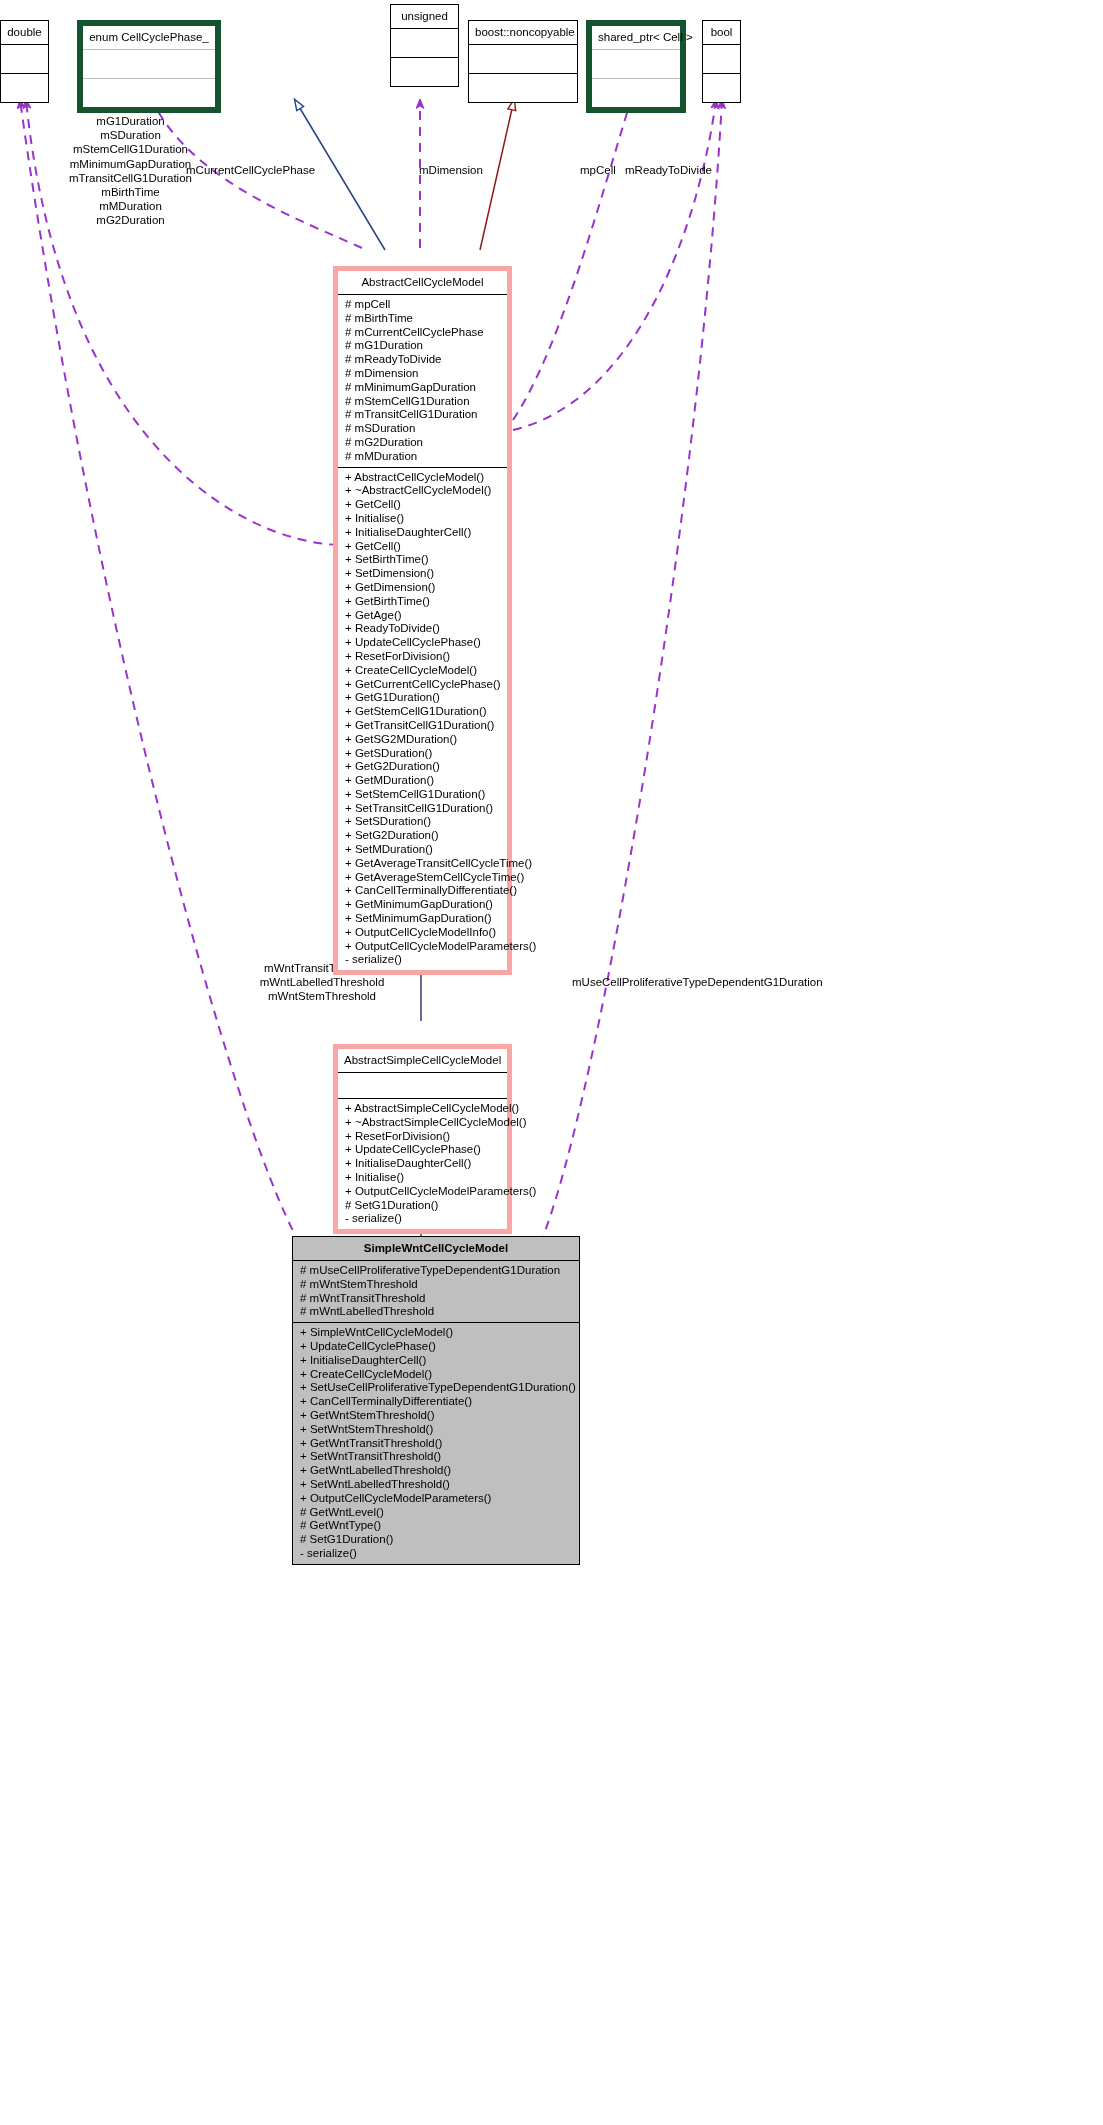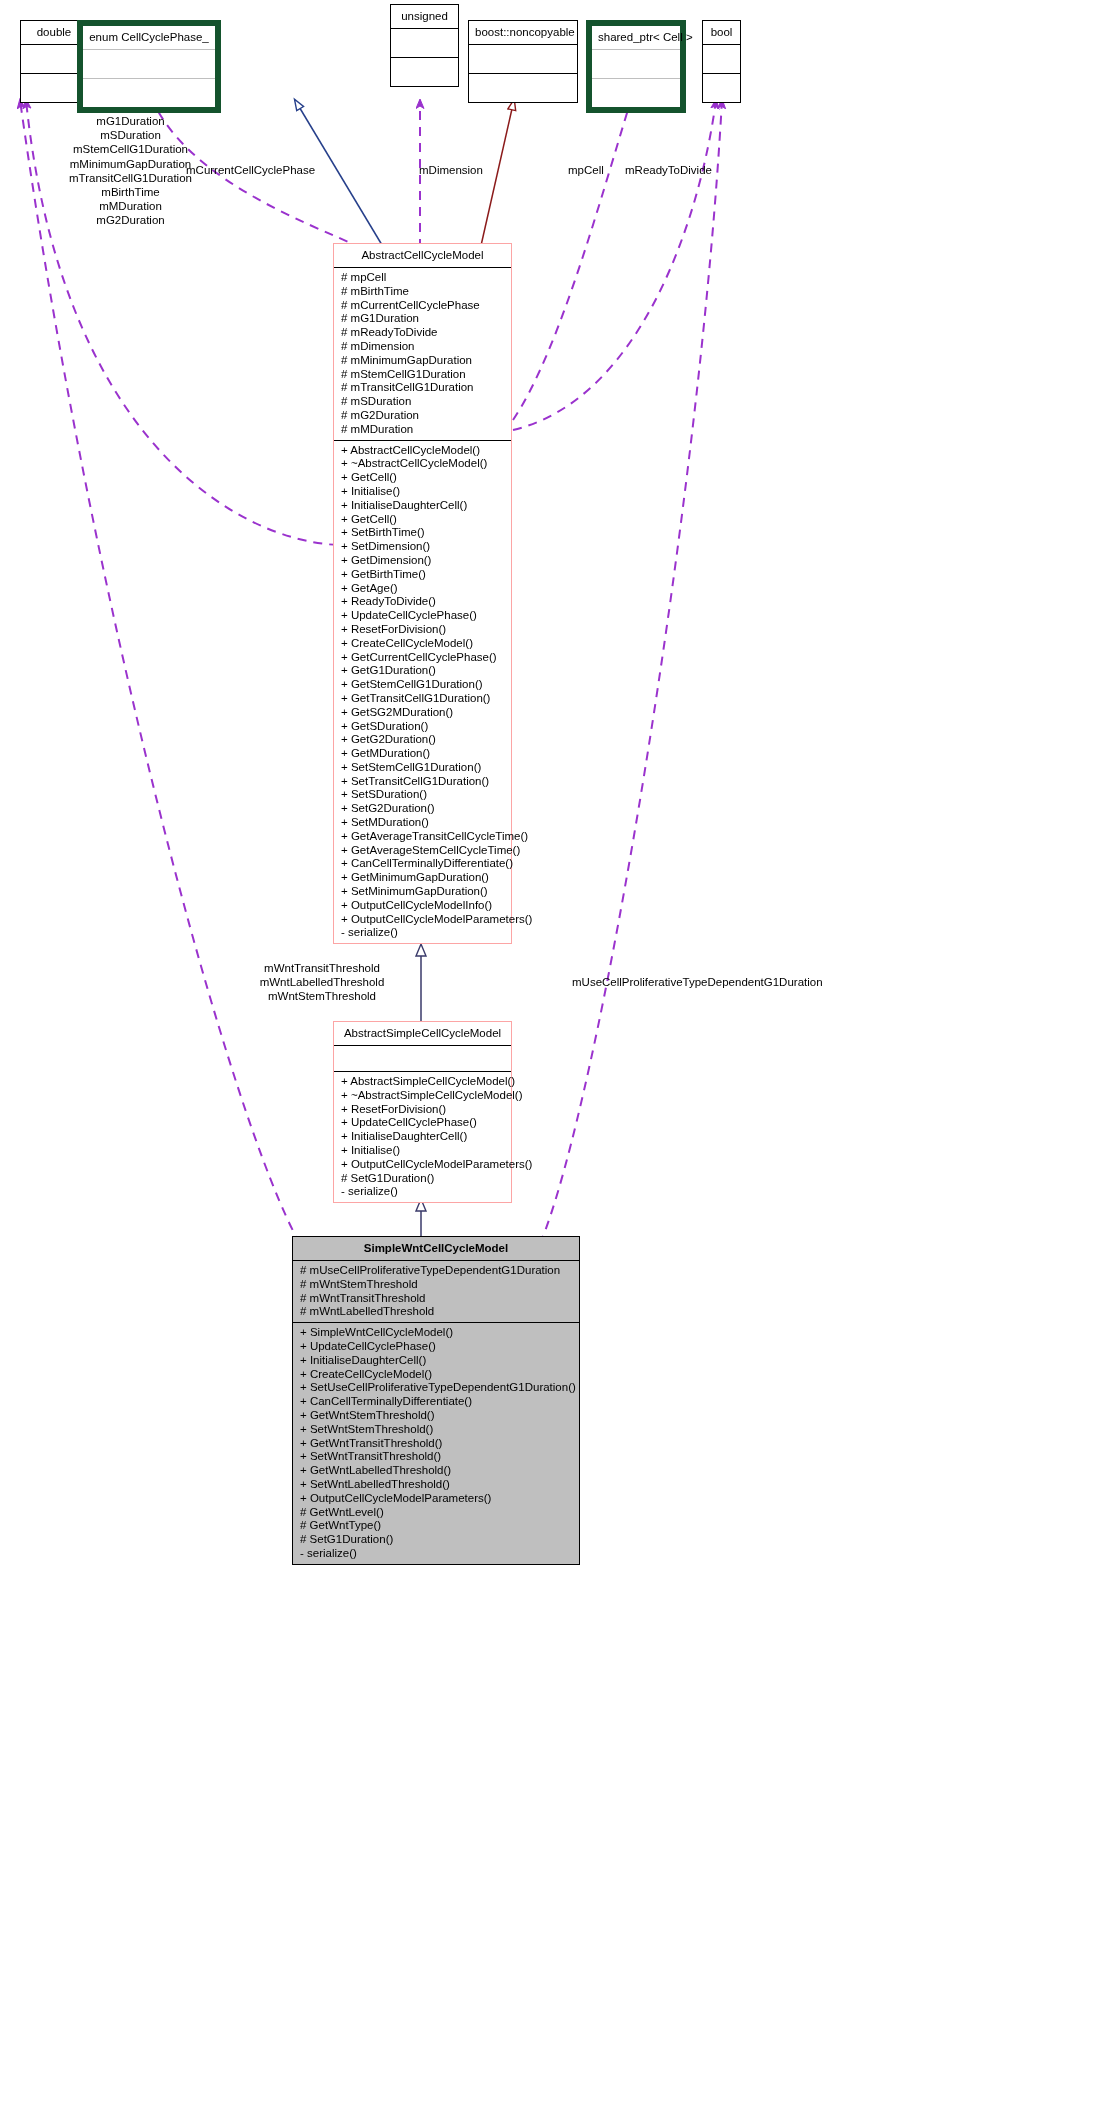--- a/index.html
+++ b/index.html
@@ -23,21 +23,21 @@
 
   
   .b-black{border:1px solid #000;}
   .b-black .div{border-top:1px solid #000;}
 
   
   .b-grey{border:6px solid #14532d;}
   .b-grey .div{border-top:1px solid #bfbfbf;}
 
   
-  .b-main{border:1px solid #fca5a5;}
+  .b-main{border:5px solid #fca5a5;margin-top:23px;}
   .b-main .div{border-top:1px solid #000;}
 
   
   .b-current{border:1px solid #000;background:#bfbfbf;}
   .b-current .div{border-top:1px solid #000;}
   .b-current .title{font-weight:bold;}
 
   .empty{height:22px;}
 
   
@@ -103,33 +103,33 @@
     <div>mTransitCellG1Duration</div>
     <div>mBirthTime</div>
     <div>mMDuration</div>
     <div>mG2Duration</div>
   </div>
 
   <div class="elabel" style="left:186px;top:163px;">mCurrentCellCyclePhase</div>
 
   <div class="elabel" style="left:419px;top:163px;">mDimension</div>
 
-  <div class="elabel" style="left:568px;top:163px;">mpCell</div>
+  <div class="elabel" style="left:580px;top:163px;">mpCell</div>
 
   <div class="elabel" style="left:625px;top:163px;">mReadyToDivide</div>
 
   <div class="elabel center" style="left:222px;top:961px;width:200px;">
     <div>mWntTransitThreshold</div>
     <div>mWntLabelledThreshold</div>
     <div>mWntStemThreshold</div>
   </div>
 
   <div class="elabel" style="left:572px;top:975px;">mUseCellProliferativeTypeDependentG1Duration</div>
 
-  <div class="node b-black" style="left:20px;top:20px;width:68px;">
+  <div class="node b-black" style="left:0;top:20px;width:49px;">
     <div class="title">double</div>
     <div class="div"></div>
     <div class="sect empty"></div>
     <div class="div"></div>
     <div class="sect empty"></div>
   </div>
 
   <div class="node b-grey" style="left:77px;top:20px;width:144px;">
     <div class="title">enum CellCyclePhase_</div>
     <div class="div"></div>

